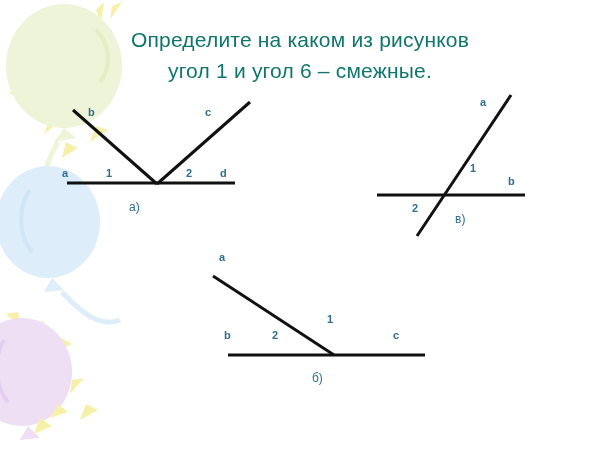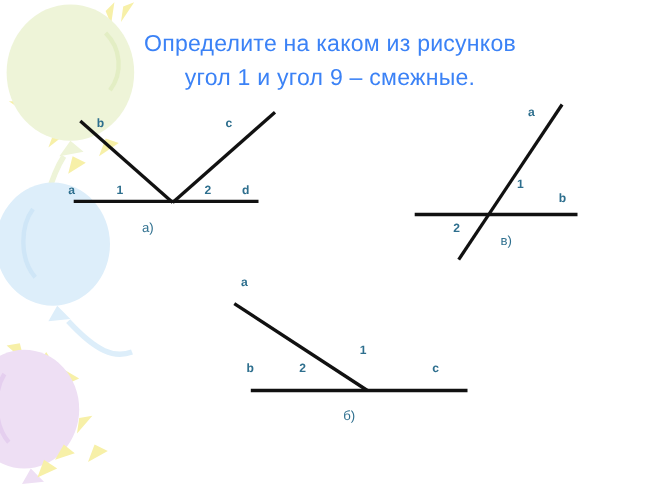--- a/index.html
+++ b/index.html
@@ -11,21 +11,21 @@
     position:relative;
   }
   #stage{position:absolute;left:0;top:0;width:600px;height:450px;}
   #decor{position:absolute;left:0;top:0;width:600px;height:450px;pointer-events:none;}
   #figure{position:absolute;left:0;top:0;width:600px;height:450px;}
 
   .title{
     position:absolute;
     left:0;top:24px;width:600px;
     text-align:center;
-    color:#3b82f6;
+    color:#0f766e;
     font-size:21px;
     line-height:31px;
     letter-spacing:0.2px;
     white-space:nowrap;
   }
   .title .l2{display:block;}
 
   .lbl{
     position:absolute;
     color:#2e6f8e;
@@ -90,21 +90,21 @@
     <g fill="#f7f0a8">
       <polygon points="72,380 84,378 70,394"></polygon>
       <polygon points="58,404 50,418 68,412"></polygon>
       <polygon points="86,404 80,420 98,410"></polygon>
       <polygon points="40,418 34,434 52,426"></polygon>
     </g>
   </svg>
 
   <div class="title">
     <span>Определите на каком из рисунков</span>
-    <span class="l2">угол 1 и угол 9 – смежные.</span>
+    <span class="l2">угол 1 и угол 6 – смежные.</span>
   </div>
 
   <svg id="figure" viewBox="0 0 600 450">
     <g stroke="#111111" stroke-width="3" stroke-linecap="butt" fill="none">
       <line x1="67" y1="183" x2="235" y2="183"></line>
       <line x1="73" y1="110" x2="157" y2="184"></line>
       <line x1="157" y1="184" x2="250" y2="102"></line>
     </g>
 
     <g stroke="#111111" stroke-width="3" stroke-linecap="butt" fill="none">

